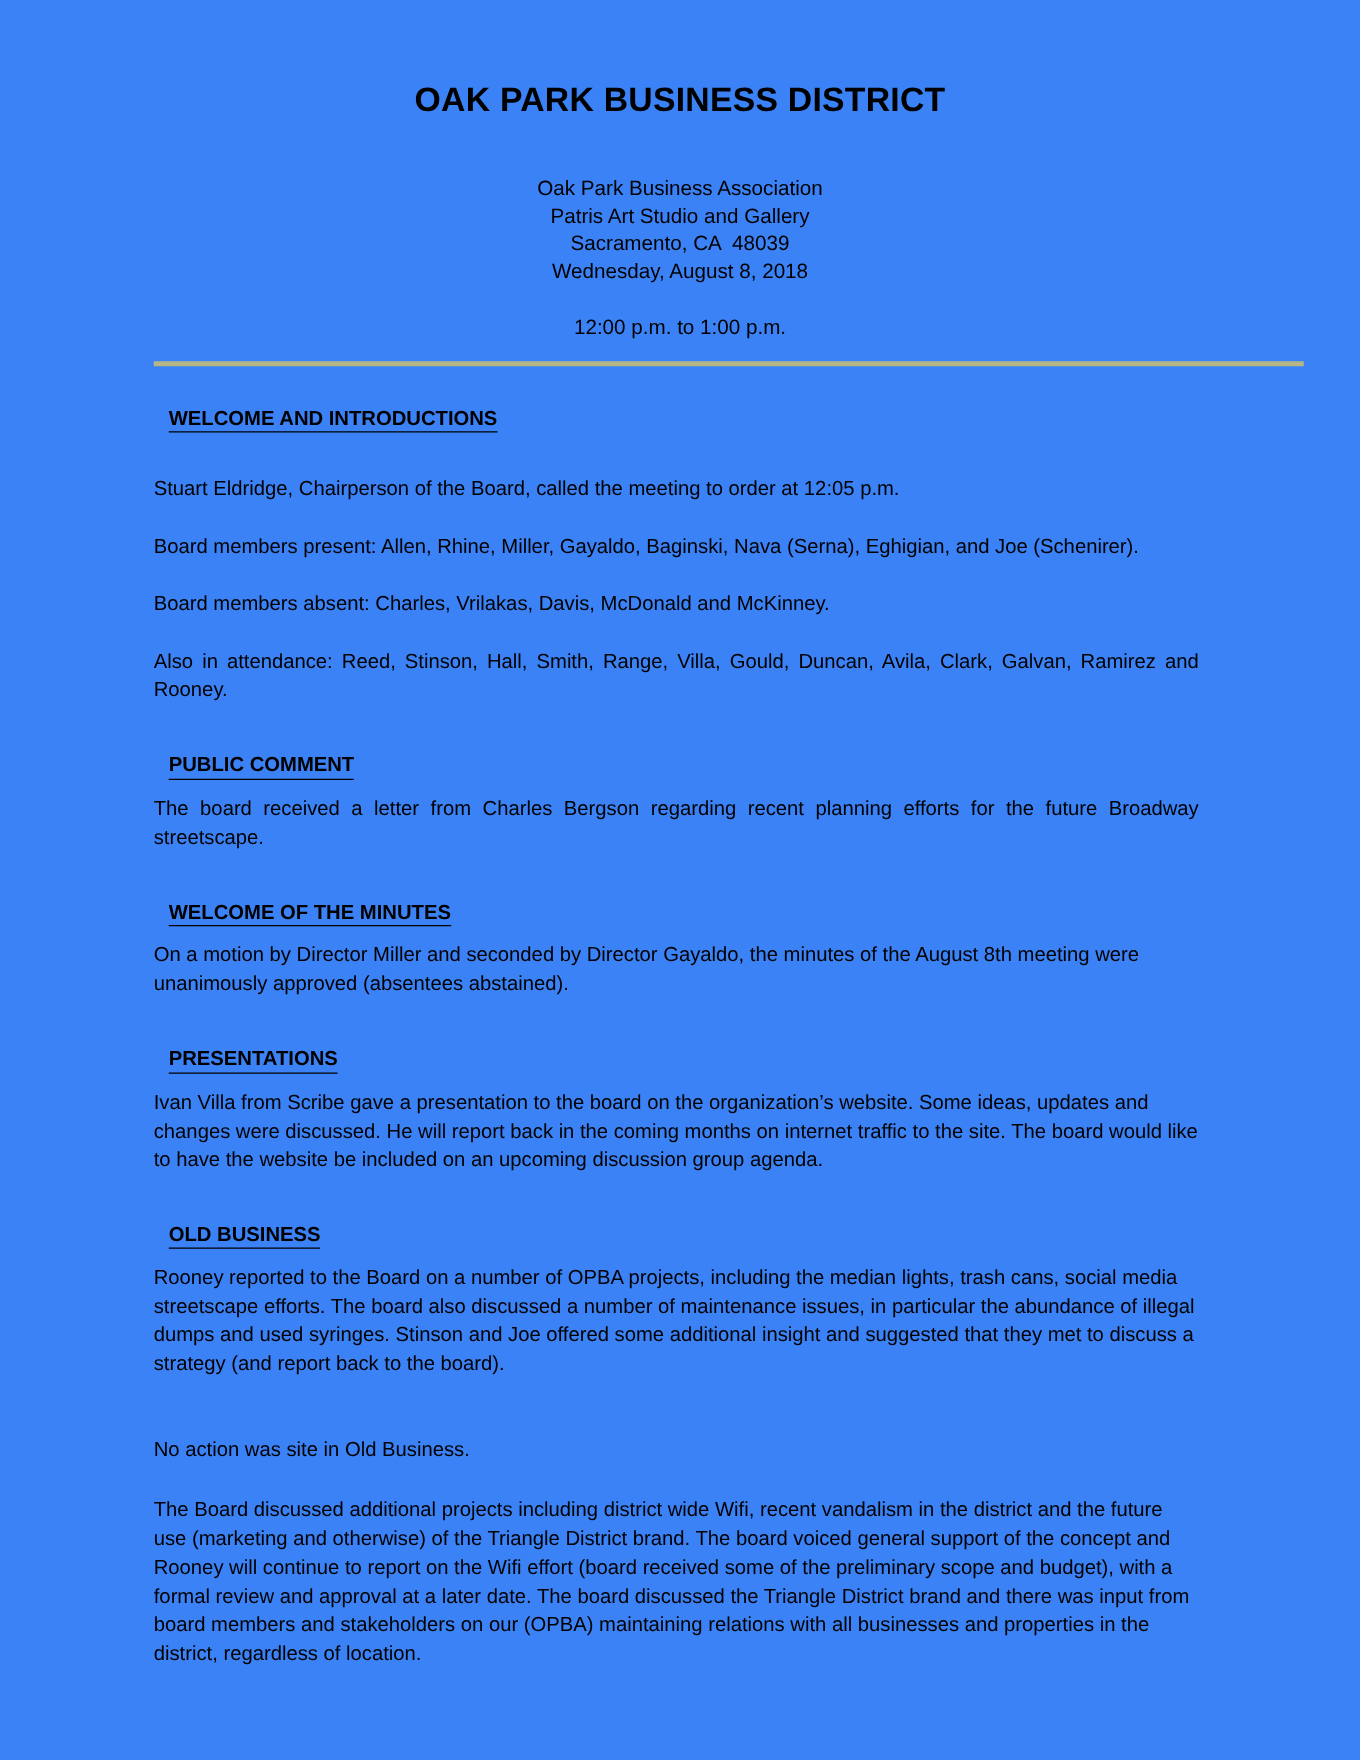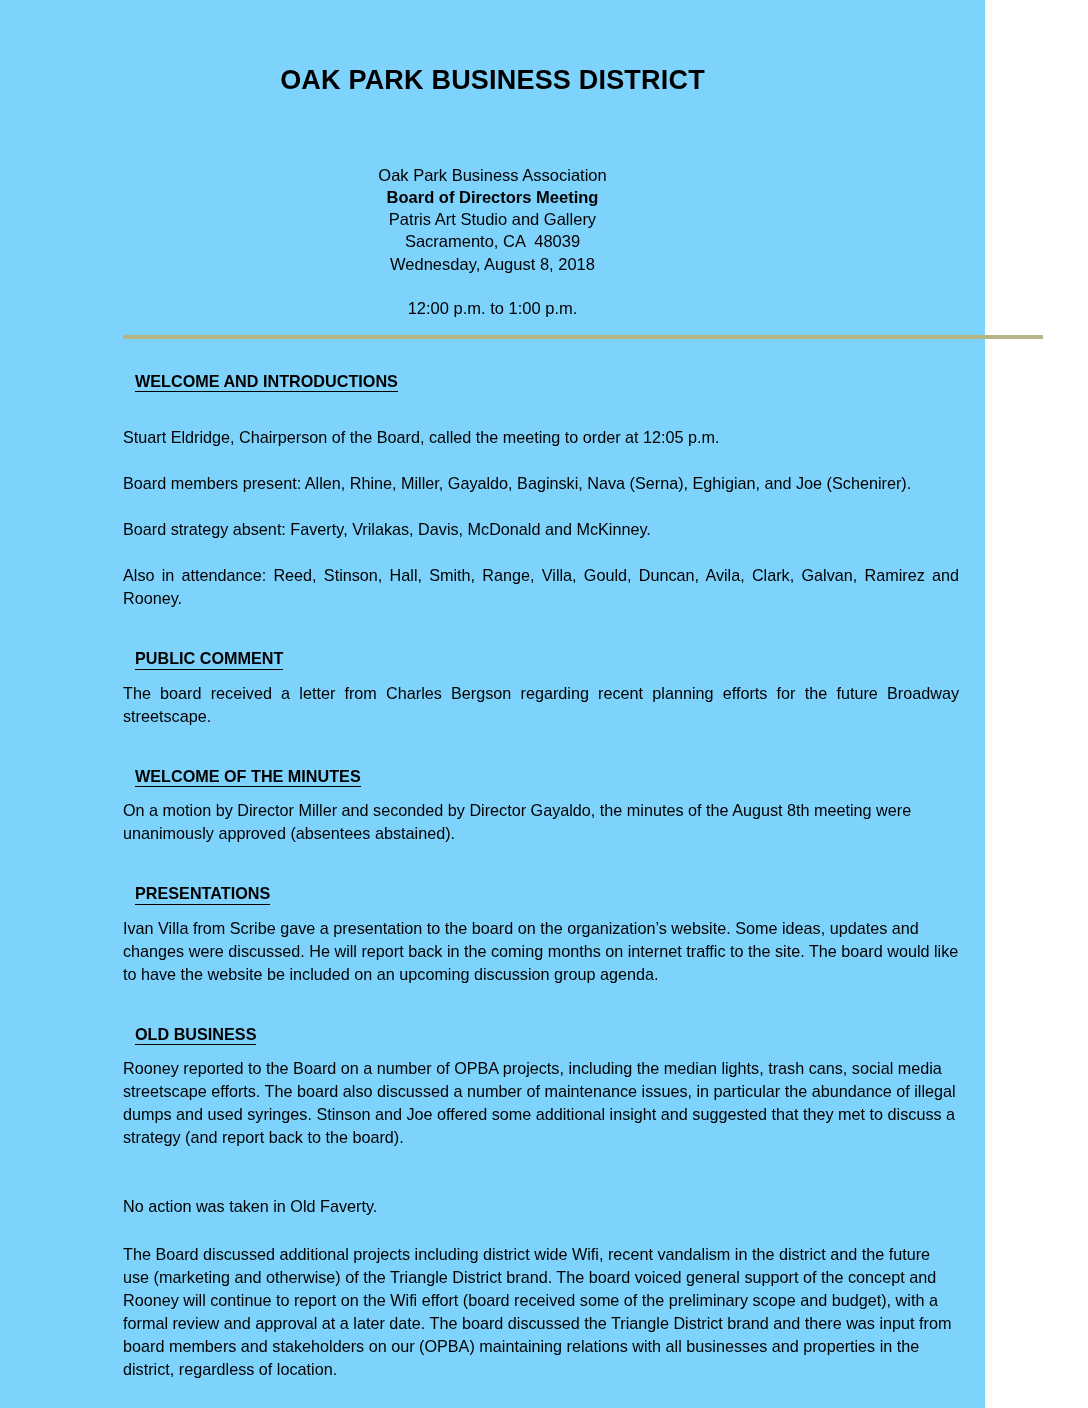--- a/index.html
+++ b/index.html
@@ -10,44 +10,44 @@
   body {
     width: 1088px;
     height: 1408px;
     font-family: "Liberation Sans", sans-serif;
     color: #000000;
     -webkit-font-smoothing: antialiased;
   }
 
   .page {
     position: relative;
-    width: 985px;
+    width: 1088px;
     height: 1408px;
-    background: #7dd3fc;
+    background: #3b82f6;
     box-sizing: border-box;
     padding: 0 123px;
   }
 
   
   .doc-title {
     text-align: center;
     font-size: 27px;
     font-weight: bold;
     letter-spacing: 0.2px;
     margin: 0;
     padding-top: 66px;
     line-height: 1.1;
   }
 
   
   .meeting-header {
     text-align: center;
     font-size: 16.5px;
     line-height: 22.2px;
-    margin-top: 68px;
+    margin-top: 44px;
   }
   .meeting-header .line {
     white-space: pre;
   }
   .meeting-header .line.bold {
     font-weight: bold;
   }
   .meeting-header .time-line {
     margin-top: 22px;
     white-space: pre;
@@ -99,40 +99,39 @@
 </style>
 </head>
 <body>
 
 <div class="page">
 
   <h1 class="doc-title">OAK PARK BUSINESS DISTRICT</h1>
 
   <div class="meeting-header">
     <div class="line">Oak Park Business Association</div>
-    <div class="line bold">Board of Directors Meeting</div>
     <div class="line">Patris Art Studio and Gallery</div>
     <div class="line">Sacramento, CA  48039</div>
     <div class="line">Wednesday, August 8, 2018</div>
     <div class="time-line">12:00 p.m. to 1:00 p.m.</div>
   </div>
 
   <hr class="divider" style="border-top-color: rgb(181, 181, 133);">
 
   <div class="body-content">
 
     <div class="heading-row">
       <span class="section-heading">WELCOME AND INTRODUCTIONS</span>
     </div>
     <div class="gap-after-heading-loose"></div>
     <p class="para">Stuart Eldridge, Chairperson of the Board, called the meeting to order at 12:05 p.m.</p>
     <div class="gap-blank"></div>
     <p class="para">Board members present: Allen, Rhine, Miller, Gayaldo, Baginski, Nava (Serna), Eghigian, and Joe (Schenirer).</p>
     <div class="gap-blank"></div>
-    <p class="para">Board strategy absent:  Faverty, Vrilakas, Davis, McDonald and McKinney.</p>
+    <p class="para">Board members absent:  Charles, Vrilakas, Davis, McDonald and McKinney.</p>
     <div class="gap-blank"></div>
     <p class="para justify">Also in attendance: Reed, Stinson, Hall, Smith, Range, Villa, Gould, Duncan, Avila, Clark, Galvan, Ramirez and Rooney.</p>
 
     <div class="gap-section"></div>
 
     <div class="heading-row">
       <span class="section-heading">PUBLIC COMMENT</span>
     </div>
     <p class="para justify">The board received a letter from Charles Bergson regarding recent planning efforts for the future Broadway streetscape.</p>
 
@@ -151,20 +150,20 @@
     <p class="para">Ivan Villa from Scribe gave a presentation to the board on the organization’s website.  Some ideas, updates and changes were discussed.  He will report back in the coming months on internet traffic to the site.  The board would like to have the website be included on an upcoming discussion group agenda.</p>
 
     <div class="gap-section"></div>
 
     <div class="heading-row">
       <span class="section-heading">OLD BUSINESS</span>
     </div>
     <p class="para">Rooney reported to the Board on a number of OPBA projects, including the median lights, trash cans, social media streetscape efforts.  The board also discussed a number of maintenance issues, in particular the abundance of illegal dumps and used syringes.  Stinson and Joe offered some additional insight and suggested that they met to discuss a strategy (and report back to the board).</p>
     <div class="gap-blank"></div>
     <div class="gap-blank"></div>
-    <p class="para">No action was taken in Old Faverty.</p>
+    <p class="para">No action was site in Old Business.</p>
 
     <div class="gap-section"></div>
 
     <p class="para">The Board discussed additional projects including district wide Wifi, recent vandalism in the district and the future use (marketing and otherwise) of the Triangle District brand.  The board voiced general support of the concept and Rooney will continue to report on the Wifi effort (board received some of the preliminary scope and budget), with a formal review and approval at a later date.  The board discussed the Triangle District brand and there was input from board members and stakeholders on our (OPBA) maintaining relations with all businesses and properties in the district, regardless of location.</p>
 
   </div>
 </div>
 
 </body></html>

